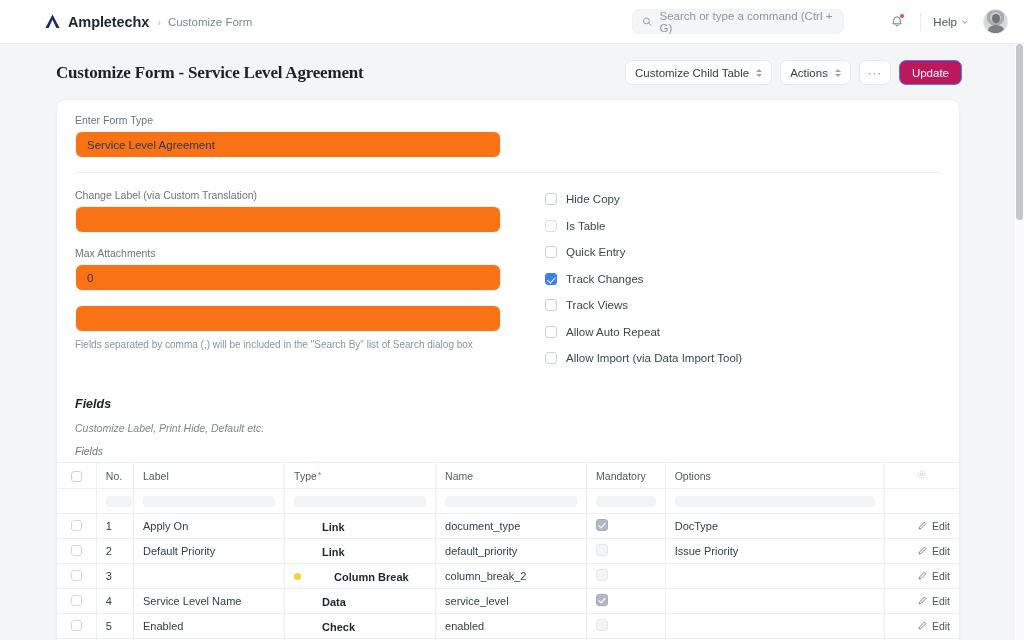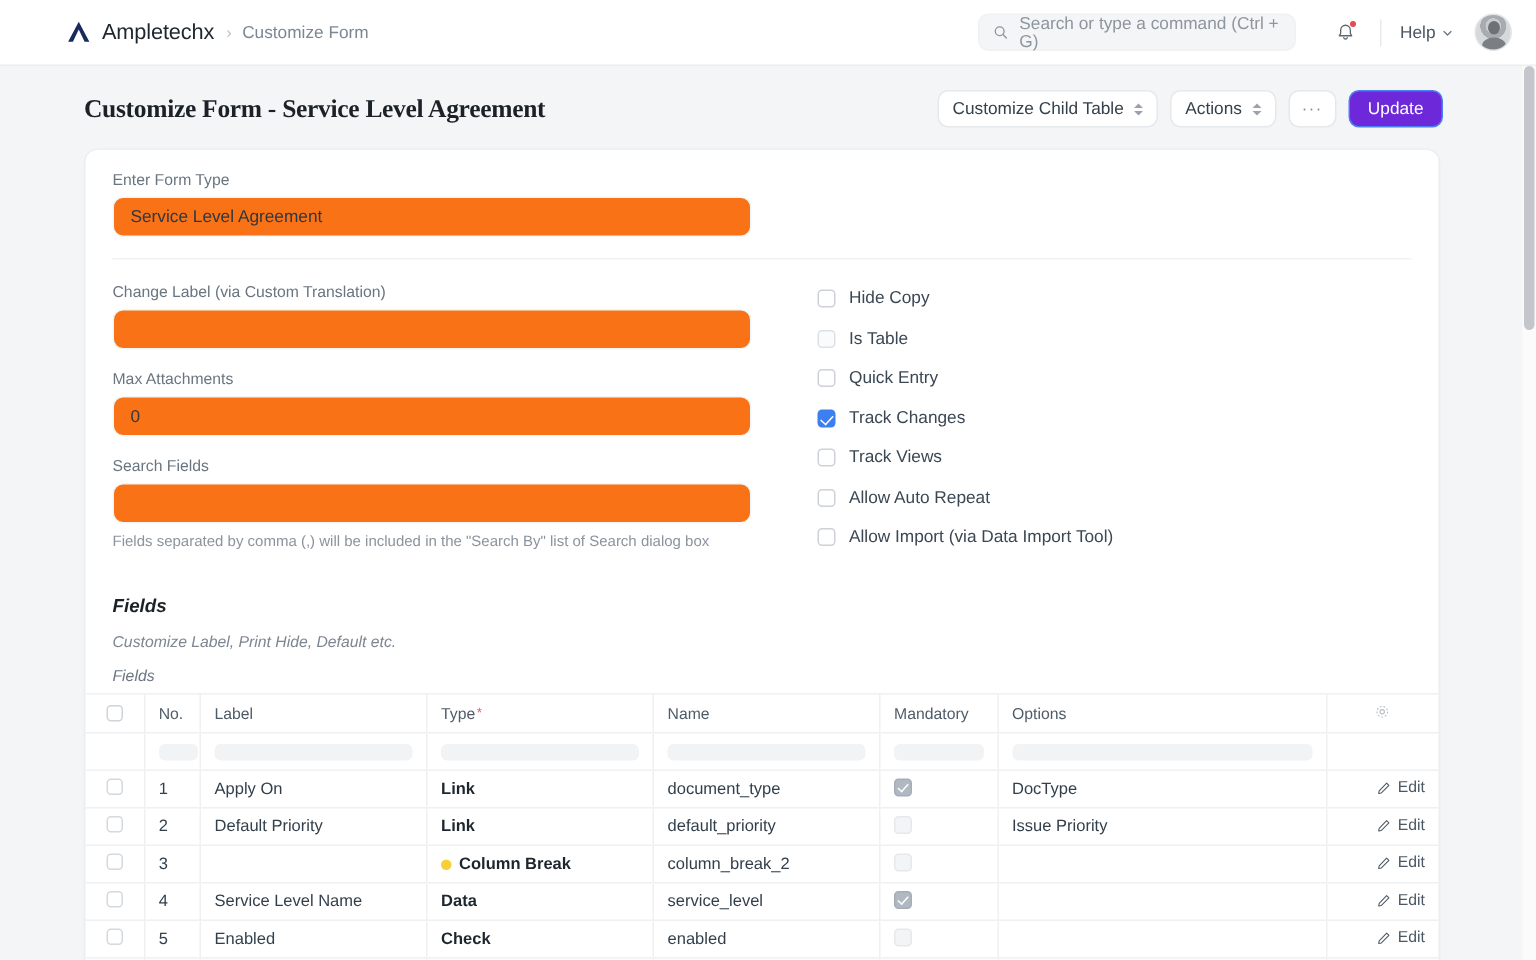--- a/index.html
+++ b/index.html
@@ -17,36 +17,36 @@
     background: #ffffff;
     border-bottom: 1px solid #ebeef0;
     display: flex;
     align-items: center;
     padding: 0 16px 0 44px;
     position: relative;
   }
   .brand { display: flex; align-items: center; gap: 7px; }
   .brand-logo { width: 17px; height: 17px; display: block; }
   .brand-name {
-    font-size: 14.5px; font-weight: 400; color: #1f272e; letter-spacing: -0.1px;
+    font-size: 14.5px; font-weight: 700; color: #1f272e; letter-spacing: -0.1px;
   }
   .crumb-sep { color: #b8bfc5; font-size: 11px; margin: 0 7px 0 8px; }
   .crumb-text { font-size: 11.5px; color: #7c8796; }
 
   .nav-right {
     margin-left: auto; display: flex; align-items: center; gap: 0;
   }
   .searchbox {
     width: 212px; height: 25px;
     background: #f4f5f6;
     border: 1px solid #f0f1f2;
     border-radius: 7px;
     display: flex; align-items: center;
     padding: 0 9px; gap: 7px;
-    margin-right: 22px;
+    margin-right: 42px;
   }
   .searchbox .txt { font-size: 11.5px; color: #8d959e; }
   .bell-wrap { position: relative; width: 22px; height: 22px; display:flex; align-items:center; justify-content:center; margin-right: 6px; }
   .bell-dot {
     position: absolute; top: 3px; right: 4px;
     width: 4px; height: 4px; border-radius: 50%;
     background: #e24c4c;
   }
   .nav-div { width: 1px; height: 18px; background: #e8eaec; margin: 0 12px 0 6px; }
   .help {
@@ -86,21 +86,21 @@
   .head-actions { margin-left: auto; display: flex; align-items: flex-end; gap: 8px; }
   .btn {
     height: 25px; border-radius: 7px; border: 1px solid #e6e8ea;
     background: #ffffff; color: #34404b;
     font-size: 11.5px; font-family: inherit;
     display: flex; align-items: center; gap: 7px;
     padding: 0 9px; cursor: pointer; white-space: nowrap;
   }
   .btn-dots { padding: 0 8px; color: #7b8491; letter-spacing: 1px; font-size: 11px; }
   .btn-primary {
-    background: #6d28d9; border-color: #4c7ef3; color: #fff;
+    background: #be185d; border-color: #4c7ef3; color: #fff;
     font-weight: 400; padding: 0 12px;
   }
   .sel-ind { display: inline-flex; flex-direction: column; gap: 2px; }
   .sel-ind i { display:block; width: 0; height: 0; border-left: 3px solid transparent; border-right: 3px solid transparent; }
   .sel-ind i.up { border-bottom: 3.5px solid #9aa3ad; }
   .sel-ind i.dn { border-top: 3.5px solid #9aa3ad; }
 
   
   .card {
     margin: 0 56px; background: #fff;
@@ -180,21 +180,21 @@
   
   .frow td { height: 25px; }
   .fpill { height: 11px; border-radius: 4px; background: #f1f3f5; }
   .fpill.sm { width: 26px; }
   .fpill.full { width: 100%; }
 
   .rowcell-bold { font-weight: 700; color: #1d252d; }
   .muted { color: #56626e; }
   .dot { width: 7px; height: 7px; border-radius: 50%; display:inline-block; margin-right: 5px; vertical-align: middle; }
   .dot-yellow { background: #f7d038; }
-  .type-txt { font-weight: 700; color: #1d252d; vertical-align: middle; }
+  .type-txt { font-weight: 700; color: #1d252d; vertical-align: middle; margin-left: 28px; }
 
   .mand-box {
     width: 12px; height: 12px; border-radius: 3px;
     background: #f2f4f6; border: 1px solid #e6e9ec;
     display: inline-block; position: relative;
   }
   .mand-box.on { background: #b0b9c2; border-color: #a5aeb8; }
   .mand-box.on::after {
     content: ""; position: absolute; left: 3.3px; top: 1.2px;
     width: 3.2px; height: 6px;
@@ -314,21 +314,20 @@
         </div>
 
         <div class="fgroup">
           <div class="flabel">Max Attachments</div>
           <div class="finput">
             <span>0</span>
           </div>
         </div>
 
         <div class="fgroup">
-          <div class="flabel">Search Fields</div>
           <div class="finput">
             <span></span>
           </div>
           <div class="fhelp">Fields separated by comma (,) will be included in the "Search By" list of Search dialog box</div>
         </div>
 
       </div>
 
       <div class="col-r">
         <div id="opts">

